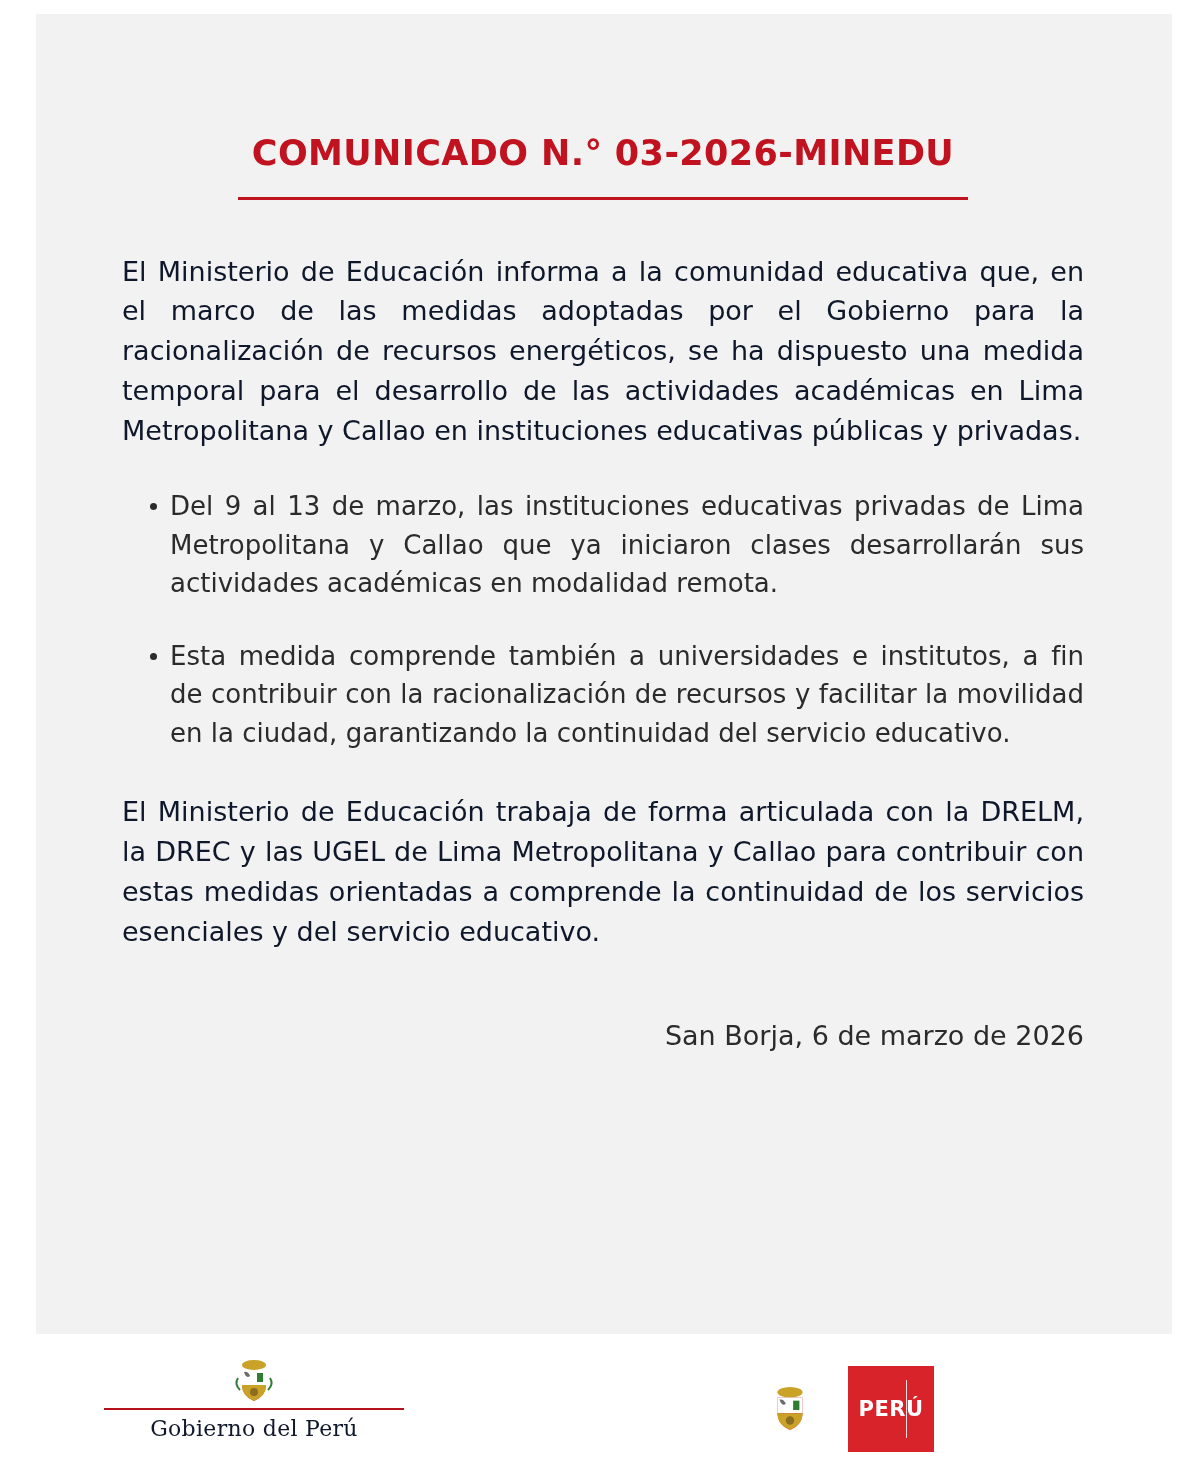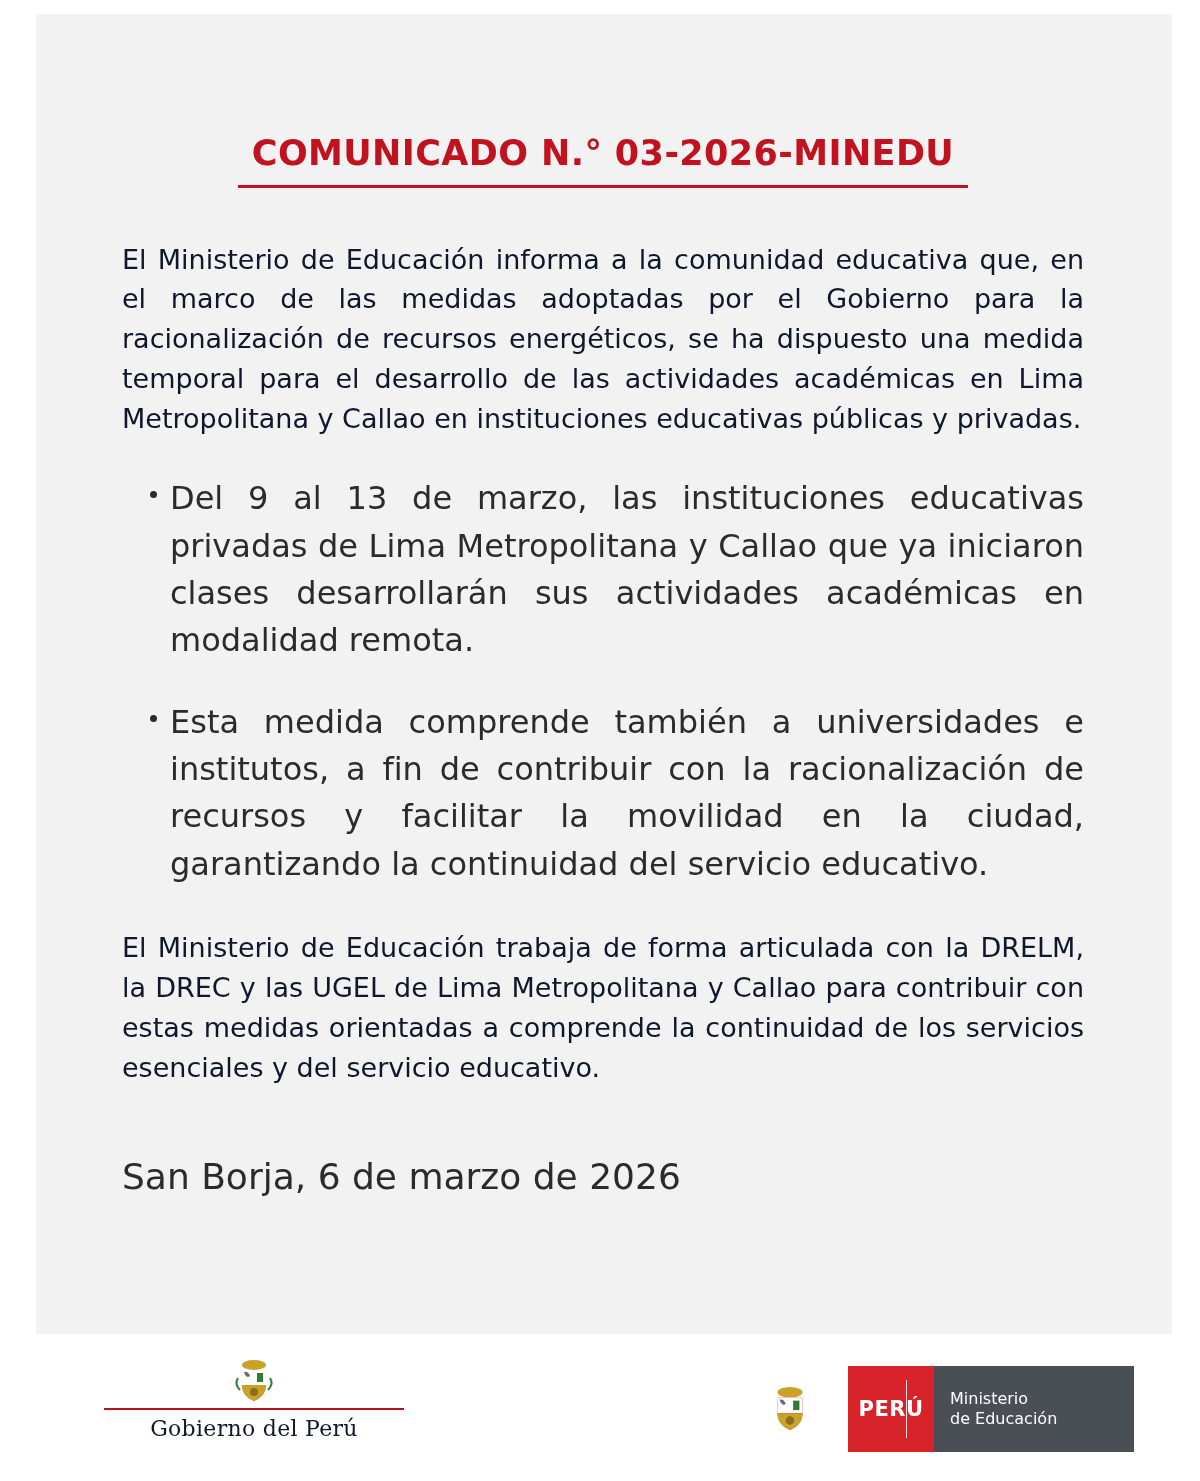--- a/index.html
+++ b/index.html
@@ -45,21 +45,21 @@
   }
   .title {
     font-family: "DejaVu Sans", sans-serif;
     font-weight: bold;
     font-size: 35px;
     letter-spacing: 0.4px;
     color: #c1121f;
     line-height: 1.1;
     margin: 0 auto;
     display: inline-block;
-    padding-bottom: 12px;
+    padding-bottom: 24px;
   }
   .title-rule {
     width: 730px;
     height: 3px;
     background: #c1121f;
     margin: 0 auto;
   }
 
   
   .para {
@@ -79,21 +79,21 @@
   .bullets {
     margin: 36px 0 40px 0;
     padding: 0;
     list-style: none;
   }
   .bullet-item {
     position: relative;
     padding-left: 48px;
     margin-bottom: 34px;
     font-family: "DejaVu Sans", sans-serif;
-    font-size: 32px;
+    font-size: 26px;
     line-height: 1.48;
     color: #2b2b2b;
     text-align: justify;
     text-justify: inter-word;
   }
   .bullet-item:last-child {
     margin-bottom: 0;
   }
   .bullet-dot {
     position: absolute;
@@ -101,23 +101,23 @@
     top: 16px;
     width: 7px;
     height: 7px;
     border-radius: 50%;
     background: #2b2b2b;
   }
 
   
   .place-date {
     margin-top: 68px;
-    text-align: left;
-    font-family: "DejaVu Sans", sans-serif;
-    font-size: 36px;
+    text-align: right;
+    font-family: "DejaVu Sans", sans-serif;
+    font-size: 27px;
     color: #2b2b2b;
   }
 
   
   .footer {
     position: absolute;
     left: 0;
     top: 1348px;
     width: 1200px;
     height: 133px;
@@ -260,22 +260,18 @@
           <path d="M10 12 L34 12 L34 26 Q34 38 22 43 Q10 38 10 26 Z" fill="#d8232a"></path>
           <path d="M10 12 L22 12 L22 27 L10 27 Z" fill="#ffffff"></path>
           <path d="M22 12 L34 12 L34 27 L22 27 Z" fill="#ffffff"></path>
           <path d="M10 27 L34 27 L34 28 Q34 38 22 43 Q10 38 10 28 Z" fill="#c9a227"></path>
           <path d="M12 14 q4 -1 6 4 q-4 3 -6 -4 Z" fill="#6b6b6b"></path>
           <path d="M25 15 h6 v9 h-6 z" fill="#2e7d32"></path>
           <circle cx="22" cy="34" r="4" fill="#8a6d1f"></circle>
         </svg>
       </div>
       <div class="minedu-peru">PERÚ</div>
-      <div class="minedu-name">
-        <span>Ministerio</span>
-        <span>de Educación</span>
-      </div>
       <div class="minedu-divider"></div>
     </div>
 
   </div>
 
 </div>
 
 </body></html>

